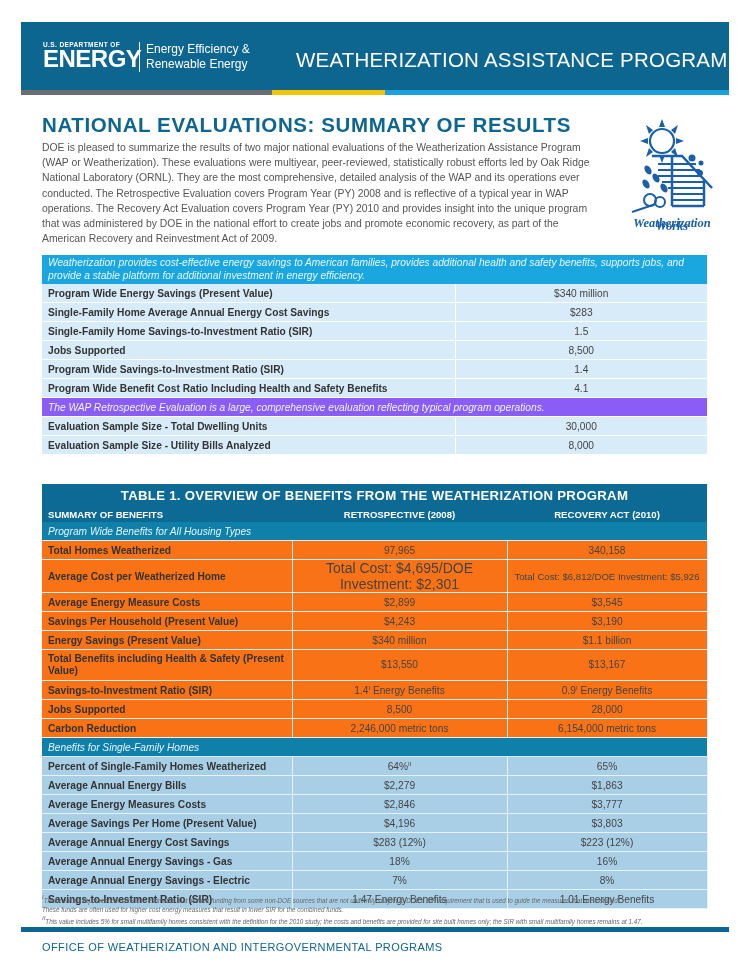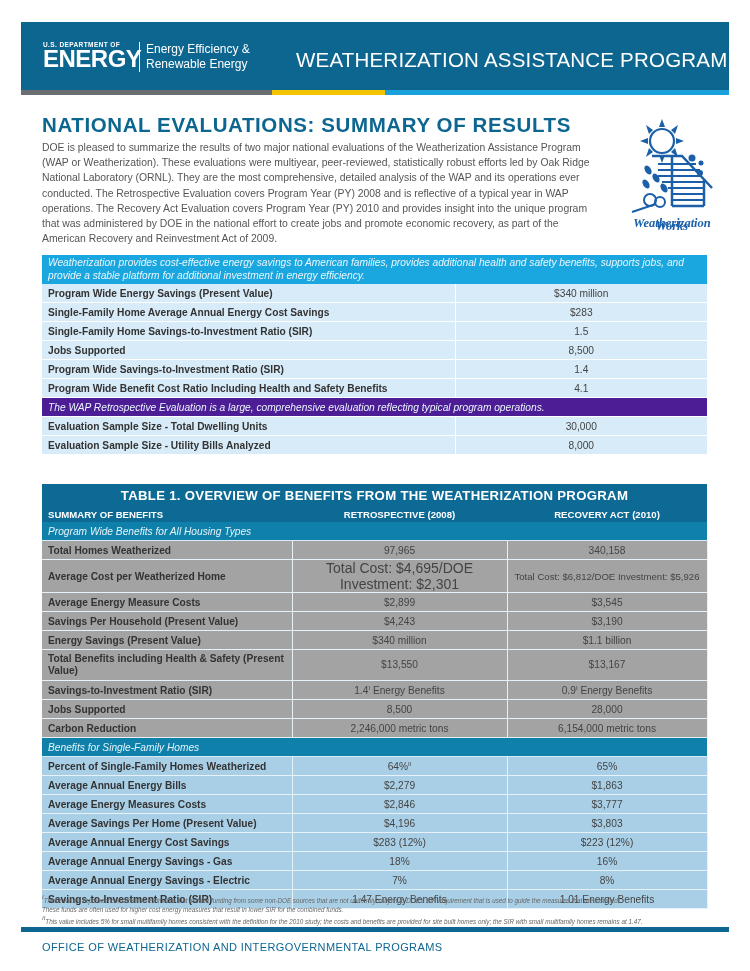--- a/index.html
+++ b/index.html
@@ -27,32 +27,32 @@
   table { border-collapse: collapse; position: absolute; left: 42px; width: 665px; table-layout: fixed; }
   td, th { padding: 0 6px; font-size: 10.2px; }
 
   
   .kf { top: 255px; }
   .kf .t-head td { background: #1a9dd9; color: #fff; font-weight: bold; font-size: 13.2px; text-align: center; height: 22px; letter-spacing: 0.3px; }
   .kf .t-sub td { background: #1aa7e0; color: #eaf6fd; font-style: italic; font-size: 10.2px; line-height: 13px; padding-top: 1px; padding-bottom: 2px; }
   .kf .row td { background: #d8ebf8; height: 18px; border-bottom: 1px solid #fff; }
   .kf .row td.l { font-weight: bold; color: #333; border-right: 1px solid #fff; }
   .kf .row td.v { text-align: center; color: #444; }
-  .kf .t-note td { background: #4c1d95; color: #eaf6fd; font-style: italic; height: 18px; border-bottom: 1px solid #fff; }
+  .kf .t-note td { background: #8b5cf6; color: #eaf6fd; font-style: italic; height: 18px; border-bottom: 1px solid #fff; }
 
   
   .t1 { top: 484px; }
   .t1 .t-head td { background: #0d6a95; color: #fff; font-weight: bold; font-size: 13.2px; text-align: center; height: 22px; letter-spacing: 0.3px; }
   .t1 .t-cols td { background: #0d6a95; color: #fff; font-weight: bold; font-size: 9.6px; height: 16px; }
   .t1 .t-cols td.c { text-align: center; }
   .t1 .t-sec td { background: #0e80aa; color: #e6f3fa; font-style: italic; height: 18px; border-bottom: 1px solid #d8ebf8; }
   .t1 .row td { height: 18px; border-bottom: 1px solid #e6f1f8; border-right: 1px solid #e6f1f8; color: #444; }
   .t1 .row td.l { font-weight: bold; color: #333; }
   .t1 .row td.v { text-align: center; }
-  .t1 .row.a td { background: #a3a3a3; margin-left: 19px; }
+  .t1 .row.a td { background: #f97316; margin-left: 19px; }
   .t1 .row.b td { background: #a9cfe6; }
   .t1 .row.tall td { height: 30px; line-height: 12px; }
   sup { font-size: 6px; vertical-align: 4px; }
 
   .footnotes { position: absolute; left: 42px; top: 893px; width: 670px; font-size: 6.3px; line-height: 9px; color: #666; font-style: italic; }
 
   .footer-bar { position: absolute; left: 21px; top: 927px; width: 708px; height: 5px; background: #0d6690; }
   .footer-text { position: absolute; left: 42px; top: 941px; font-size: 11px; color: #0d6690; letter-spacing: 0.4px; }
 </style>
 </head>

